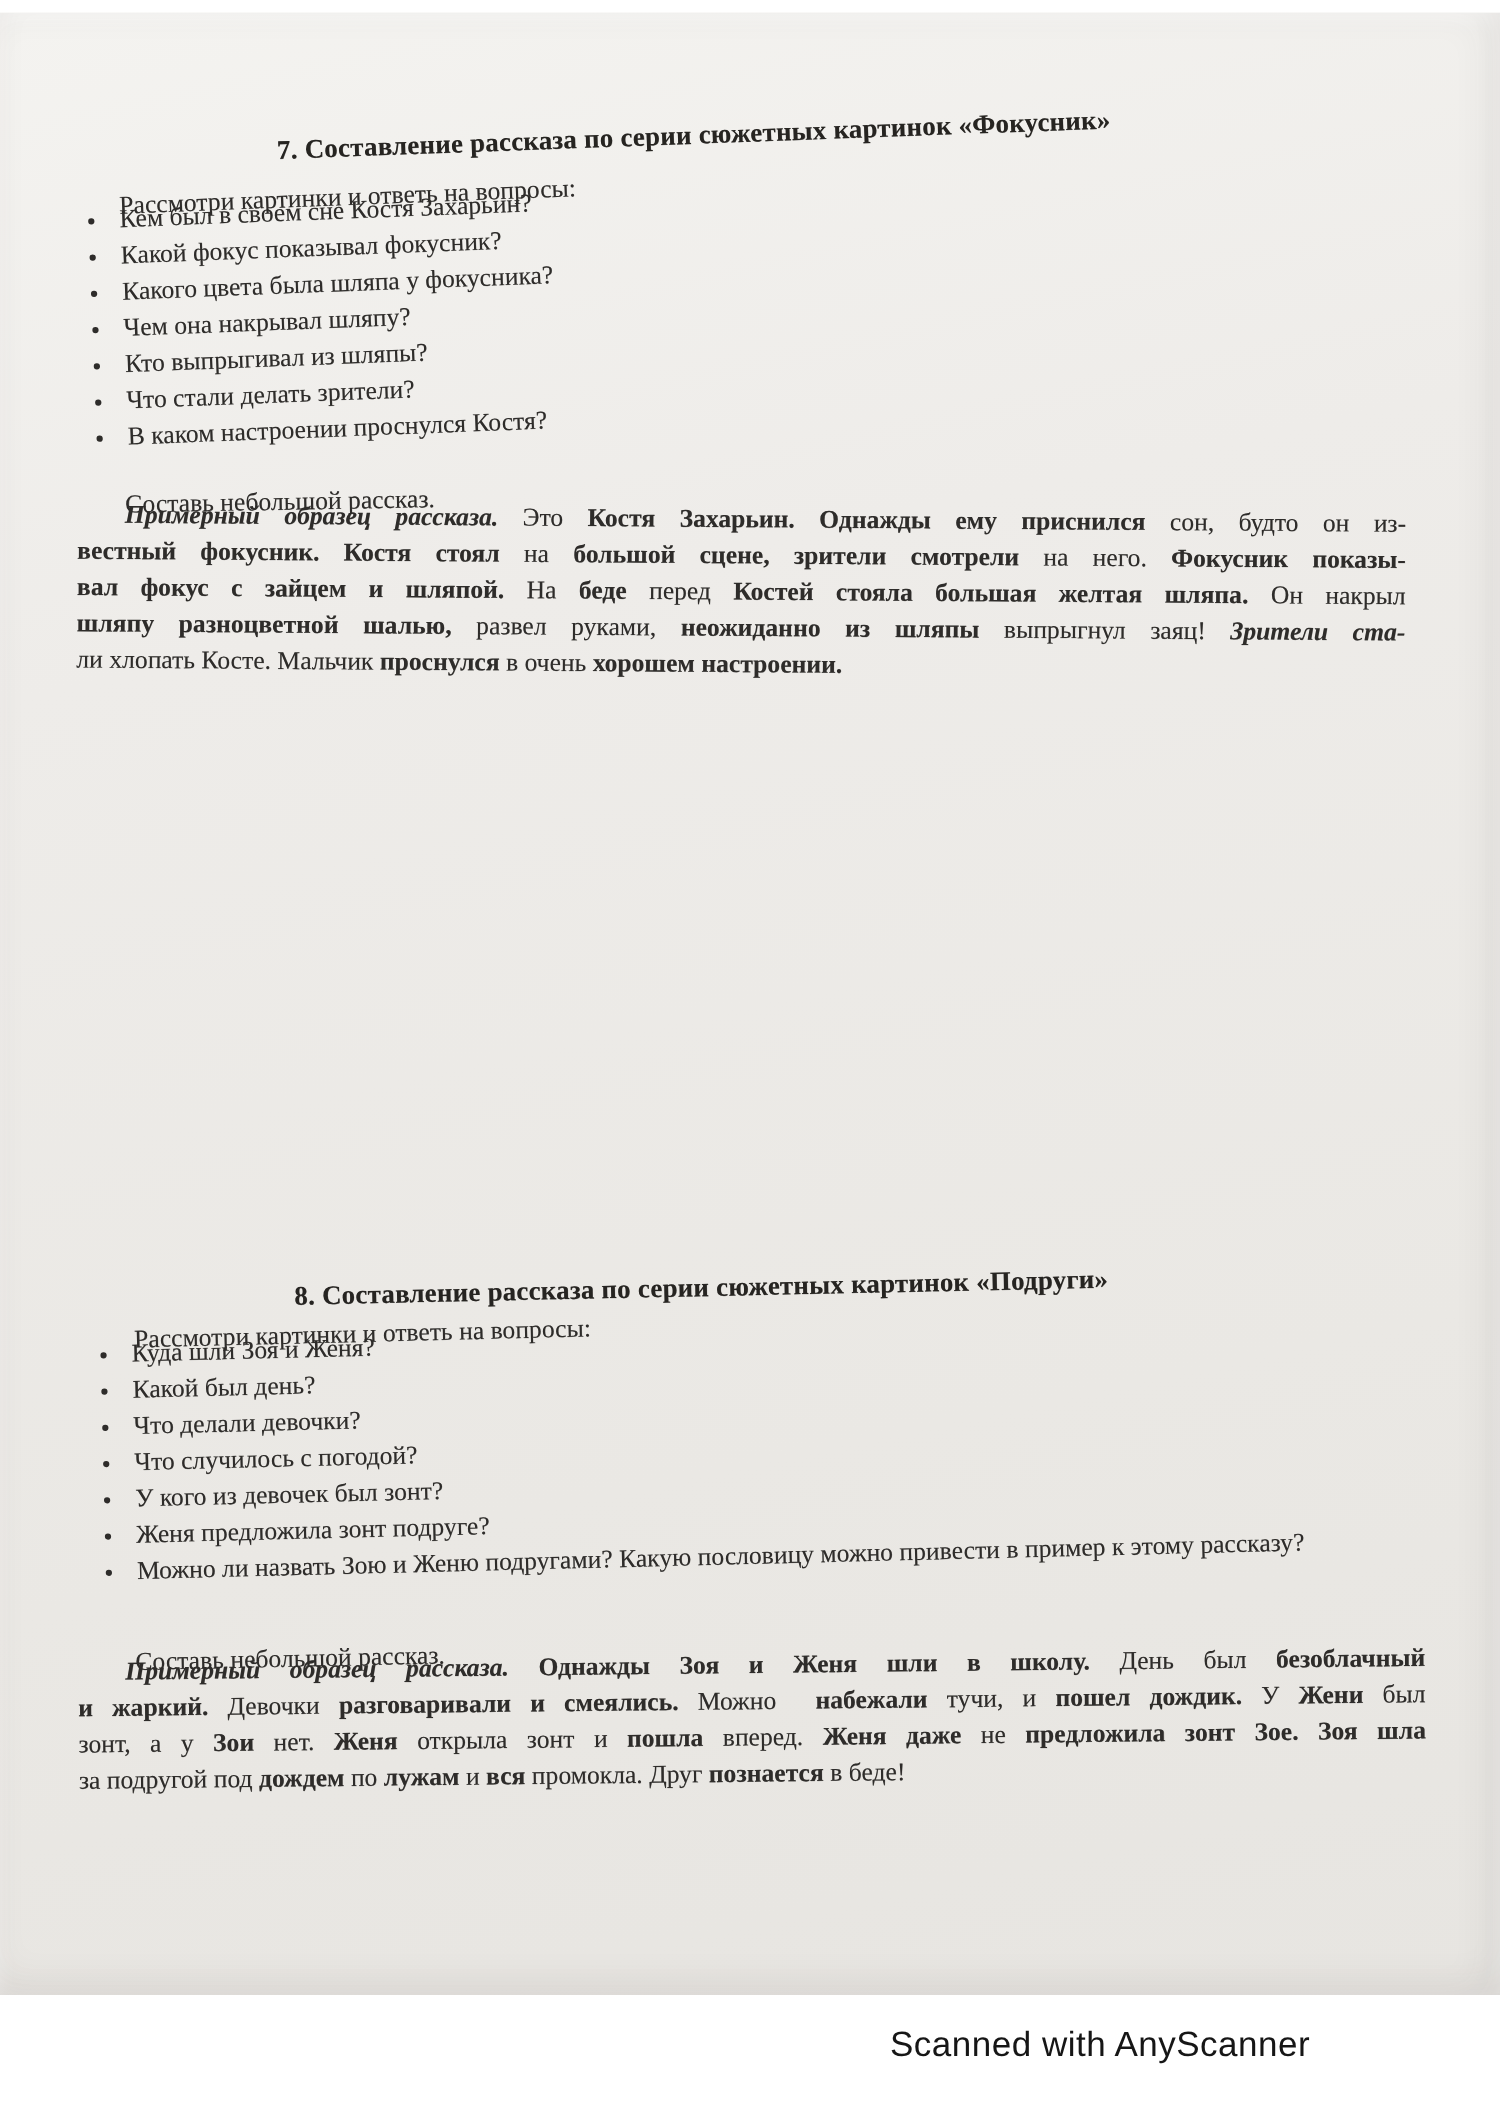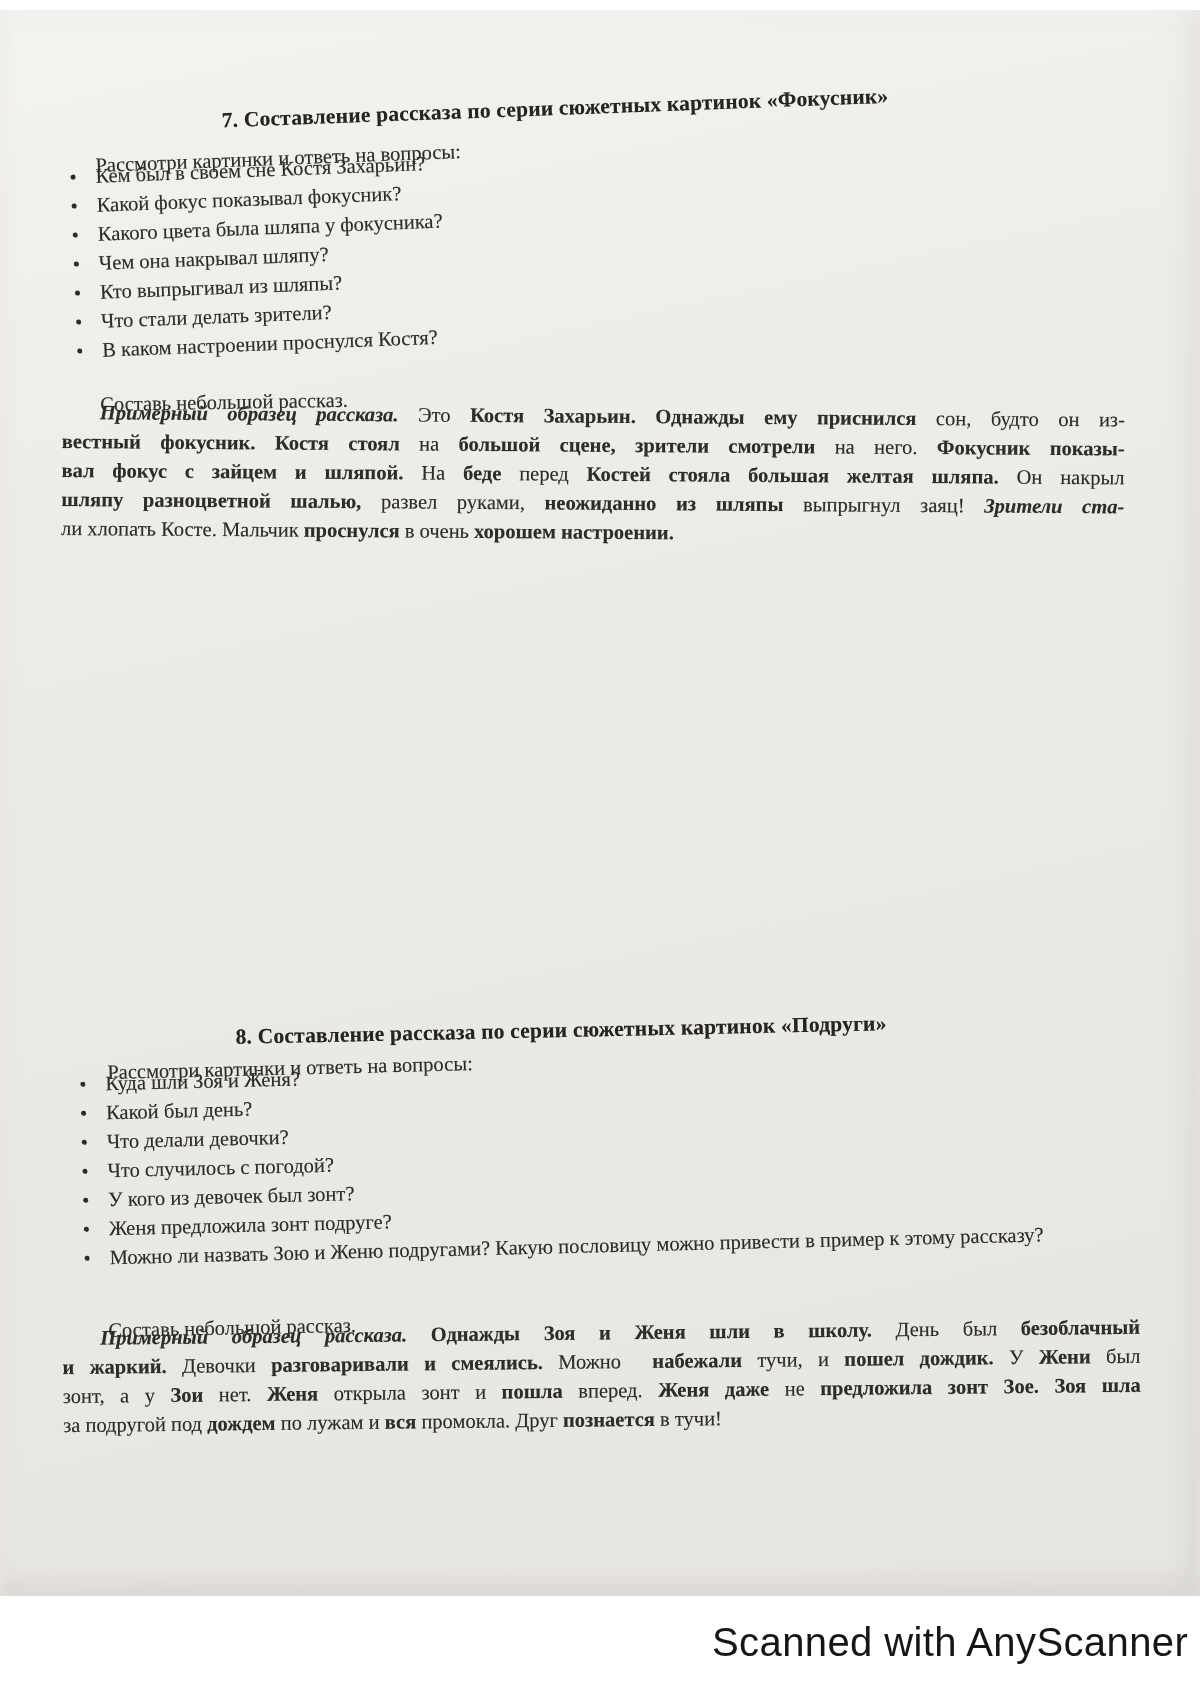--- a/index.html
+++ b/index.html
@@ -41,21 +41,21 @@
   .para { line-height:29px; }
   #s7-para { left:62px; top:398px;  width:1063px; transform:rotate(0.4deg);  transform-origin:left top; }
   #s8-para { left:62px; top:1324px; width:1078px; transform:rotate(-0.6deg); transform-origin:left top; }
   .pline { text-align:justify; text-align-last:justify; }
   .pline.first { text-indent:38px; }
   .pline.last  { text-align-last:left; }
 
   #footer {
     left:712px; top:1620px;
     font-family:"Liberation Sans","DejaVu Sans",sans-serif;
-    font-size:40px; color:#161616; letter-spacing:.4px; text-shadow:none;
+    font-size:28px; color:#161616; letter-spacing:.4px; text-shadow:none;
   }
 </style>
 </head>
 <body>
 
 <div class="paper"></div>
 
 <h2 class="abs heading" id="s7-heading">7. Составление рассказа по серии сюжетных картинок «Фокусник»</h2>
 <p class="abs intro" id="s7-intro">Рассмотри картинки и ответь на вопросы:</p>
 <ul class="abs qlist" id="s7-list">
@@ -85,16 +85,16 @@
   <li>Что случилось с погодой?</li>
   <li>У кого из девочек был зонт?</li>
   <li>Женя предложила зонт подруге?</li>
   <li>Можно ли назвать Зою и Женю подругами? Какую пословицу можно привести в пример к этому рассказу?</li>
 </ul>
 <p class="abs task" id="s8-task">Составь небольшой рассказ.</p>
 <div class="abs para" id="s8-para">
   <div class="pline first"><span style="font-weight: bold; font-style: italic;">Примерный образец рассказа.</span><span> </span><span style="font-weight: bold;">Однажды Зоя и Женя шли в школу.</span><span> День был </span><span style="font-weight: bold;">безоблачный</span></div>
   <div class="pline"><span style="font-weight: bold;">и жаркий.</span><span> Девочки </span><span style="font-weight: bold;">разговаривали и смеялись.</span><span> Можно </span><span style="font-weight: bold; margin-left: 16px;">набежали</span><span> тучи, и </span><span style="font-weight: bold;">пошел дождик.</span><span> У </span><span style="font-weight: bold;">Жени</span><span> был</span></div>
   <div class="pline"><span>зонт, а у </span><span style="font-weight: bold;">Зои</span><span> нет. </span><span style="font-weight: bold;">Женя</span><span> открыла зонт и </span><span style="font-weight: bold;">пошла</span><span> вперед. </span><span style="font-weight: bold;">Женя даже</span><span> не </span><span style="font-weight: bold;">предложила зонт Зое.</span><span> </span><span style="font-weight: bold;">Зоя шла</span></div>
-  <div class="pline last"><span>за подругой под </span><span style="font-weight: bold;">дождем</span><span> по </span><span style="font-weight: normal; margin-top: 45px;">лужам</span><span> и </span><span style="font-weight: bold;">вся</span><span> промокла. Друг </span><span style="font-weight: bold;">познается</span><span> в тучи!</span></div>
+  <div class="pline last"><span>за подругой под </span><span style="font-weight: bold;">дождем</span><span> по </span><span style="font-weight: bold; margin-top: 45px;">лужам</span><span> и </span><span style="font-weight: bold;">вся</span><span> промокла. Друг </span><span style="font-weight: bold;">познается</span><span> в беде!</span></div>
 </div>
 
 <div class="abs" id="footer">Scanned with AnyScanner</div>
 
 </body></html>

